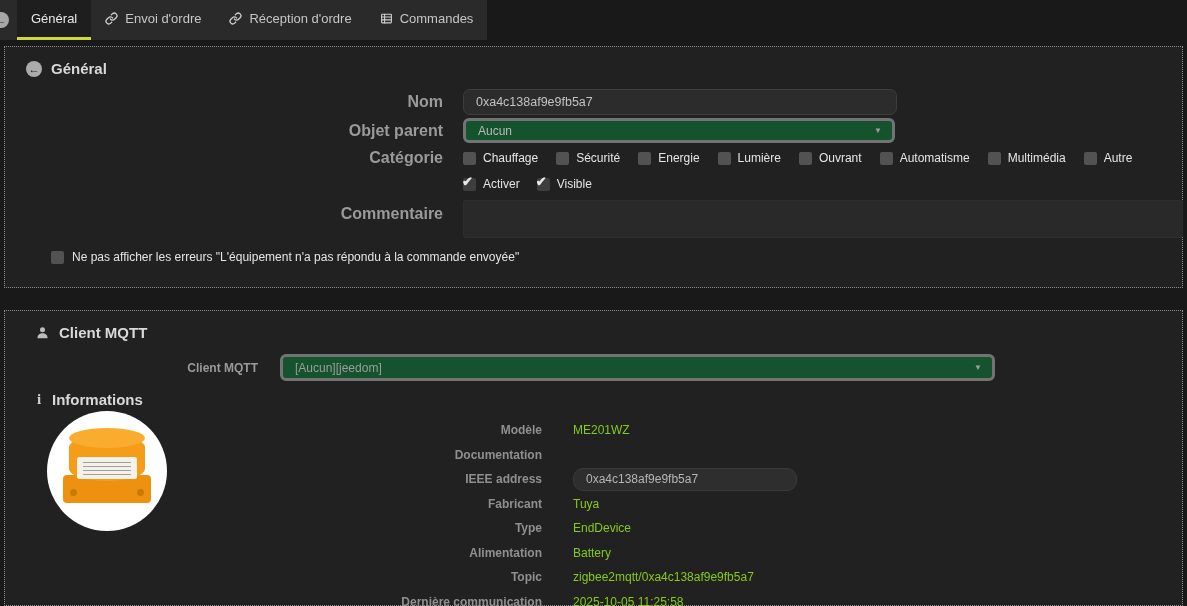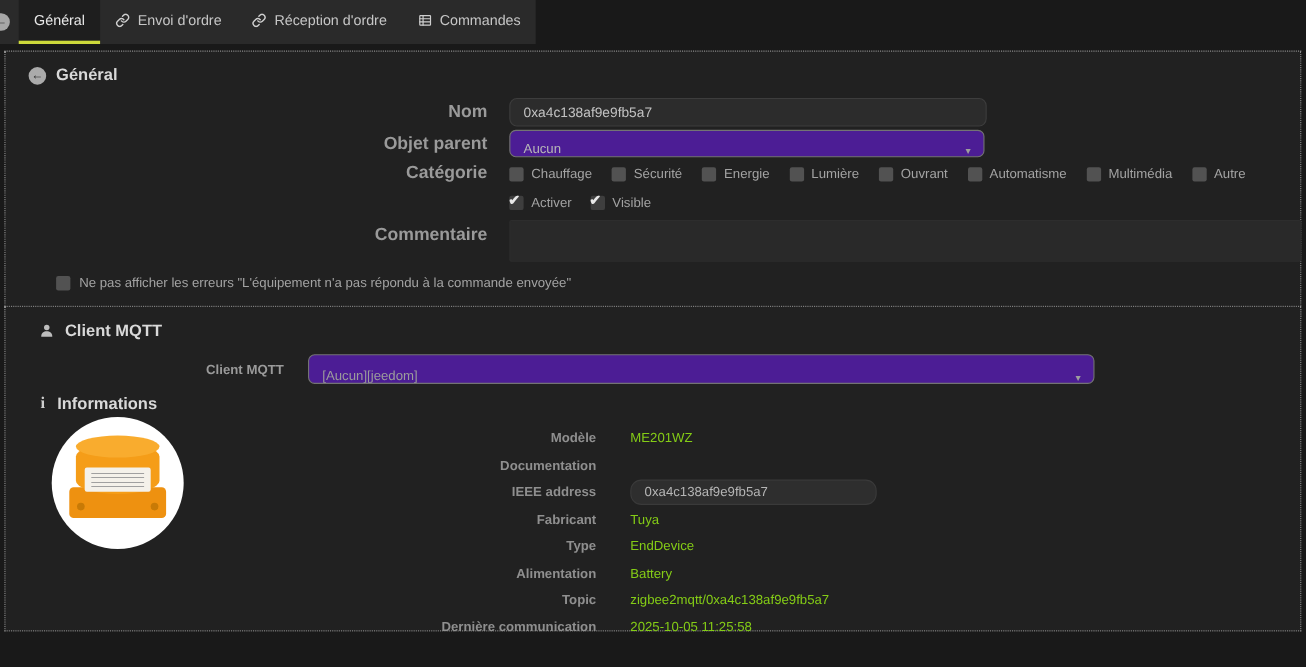--- a/index.html
+++ b/index.html
@@ -28,21 +28,21 @@
   }
   .tab.active { background:#1e1e1e; color:#e8e8e8; border-bottom-color:#cdd93b; }
   .ticon { width:13px; height:13px; stroke:#cfcfcf; fill:none; stroke-width:2.4; stroke-linecap:round; stroke-linejoin:round; }
   .ticon.filled { fill:none; stroke-width:2; }
   
   .panel {
     position:absolute; left:4px; right:4px;
     background:#212121; border:1px dotted #8b8b8b;
   }
   .panel1 { top:46px; height:242px; }
-  .panel2 { top:278px; height:296px; }
+  .panel2 { top:310px; height:296px; }
   .section-header {
     display:flex; align-items:center; gap:9px;
     margin:13px 0 0 21px;
     color:#d9d9d9; font-weight:bold; font-size:15px;
   }
   .hdr-circle {
     width:16px; height:16px; border-radius:50%;
     background:#ababab; color:#222; font-size:11px; font-weight:bold;
     line-height:16px; text-align:center; cursor:pointer;
   }
@@ -55,40 +55,40 @@
     width:458px; padding-right:20px; text-align:right;
     color:#9a9a9a; font-size:16px; font-weight:bold; flex:none;
   }
   .text-input {
     width:434px; height:26px; background:#2c2c2c;
     border:1px solid #3d3d3d; border-radius:7px;
     color:#c2c2c2; font-size:12.5px; padding:0 12px;
     font-family:"Liberation Sans", sans-serif; outline:none;
   }
   .select {
-    position:relative; height:25px; background:#4c1d95;
-    border:1px solid #737373; border-radius:6px;
-    color:#b8b8b8; font-size:12px; display:flex; align-items:flex-end;
+    position:relative; height:25px; background:#14532d;
+    border:3px solid #737373; border-radius:6px;
+    color:#b8b8b8; font-size:12px; display:flex; align-items:center;
     padding:0 24px 0 12px; cursor:pointer;
   }
   .select .caret { position:absolute; right:10px; font-size:8px; color:#9e9e9e; }
   .select.objet { width:432px; }
   .select.mqtt { width:715px; height:27px; color:#9c9c9c; }
   .cb {
     width:13px; height:13px; background:#525252; border-radius:2px;
     flex:none; position:relative; cursor:pointer;
   }
   .cb.checked { background:#3e3e3e; }
   .cb .chk {
     position:absolute; left:-1px; top:-4px;
     color:#e9e9e9; font-size:13px; font-weight:bold;
   }
   .cat-group { display:flex; align-items:center; gap:18px; height:24px; }
   .cat-item, .tog-item { display:flex; align-items:center; gap:7px; }
-  .cat-item span.cl, .tog-item span.cl, .opt-label { color:#a3a3a3; font-size:12px;text-align:center; }
+  .cat-item span.cl, .tog-item span.cl, .opt-label { color:#e5e5e5; font-size:12px;text-align:center; }
   .tog-group { display:flex; align-items:center; gap:17px; height:22px; }
   .frow.comment { align-items:flex-start; margin-top:5px; }
   .frow.comment .flabel { padding-top:5px; }
   .textarea {
     flex:1; height:38px; background:#292929; border:1px solid #2d2d2d;
     border-radius:2px; margin-right:-1px; resize:none; outline:none;
     color:#c2c2c2; font-size:12px; padding:4px 8px;
     font-family:"Liberation Sans", sans-serif;
   }
   .opt-row { display:flex; align-items:center; gap:8px; margin:8px 0 0 458px; height:16px; }

